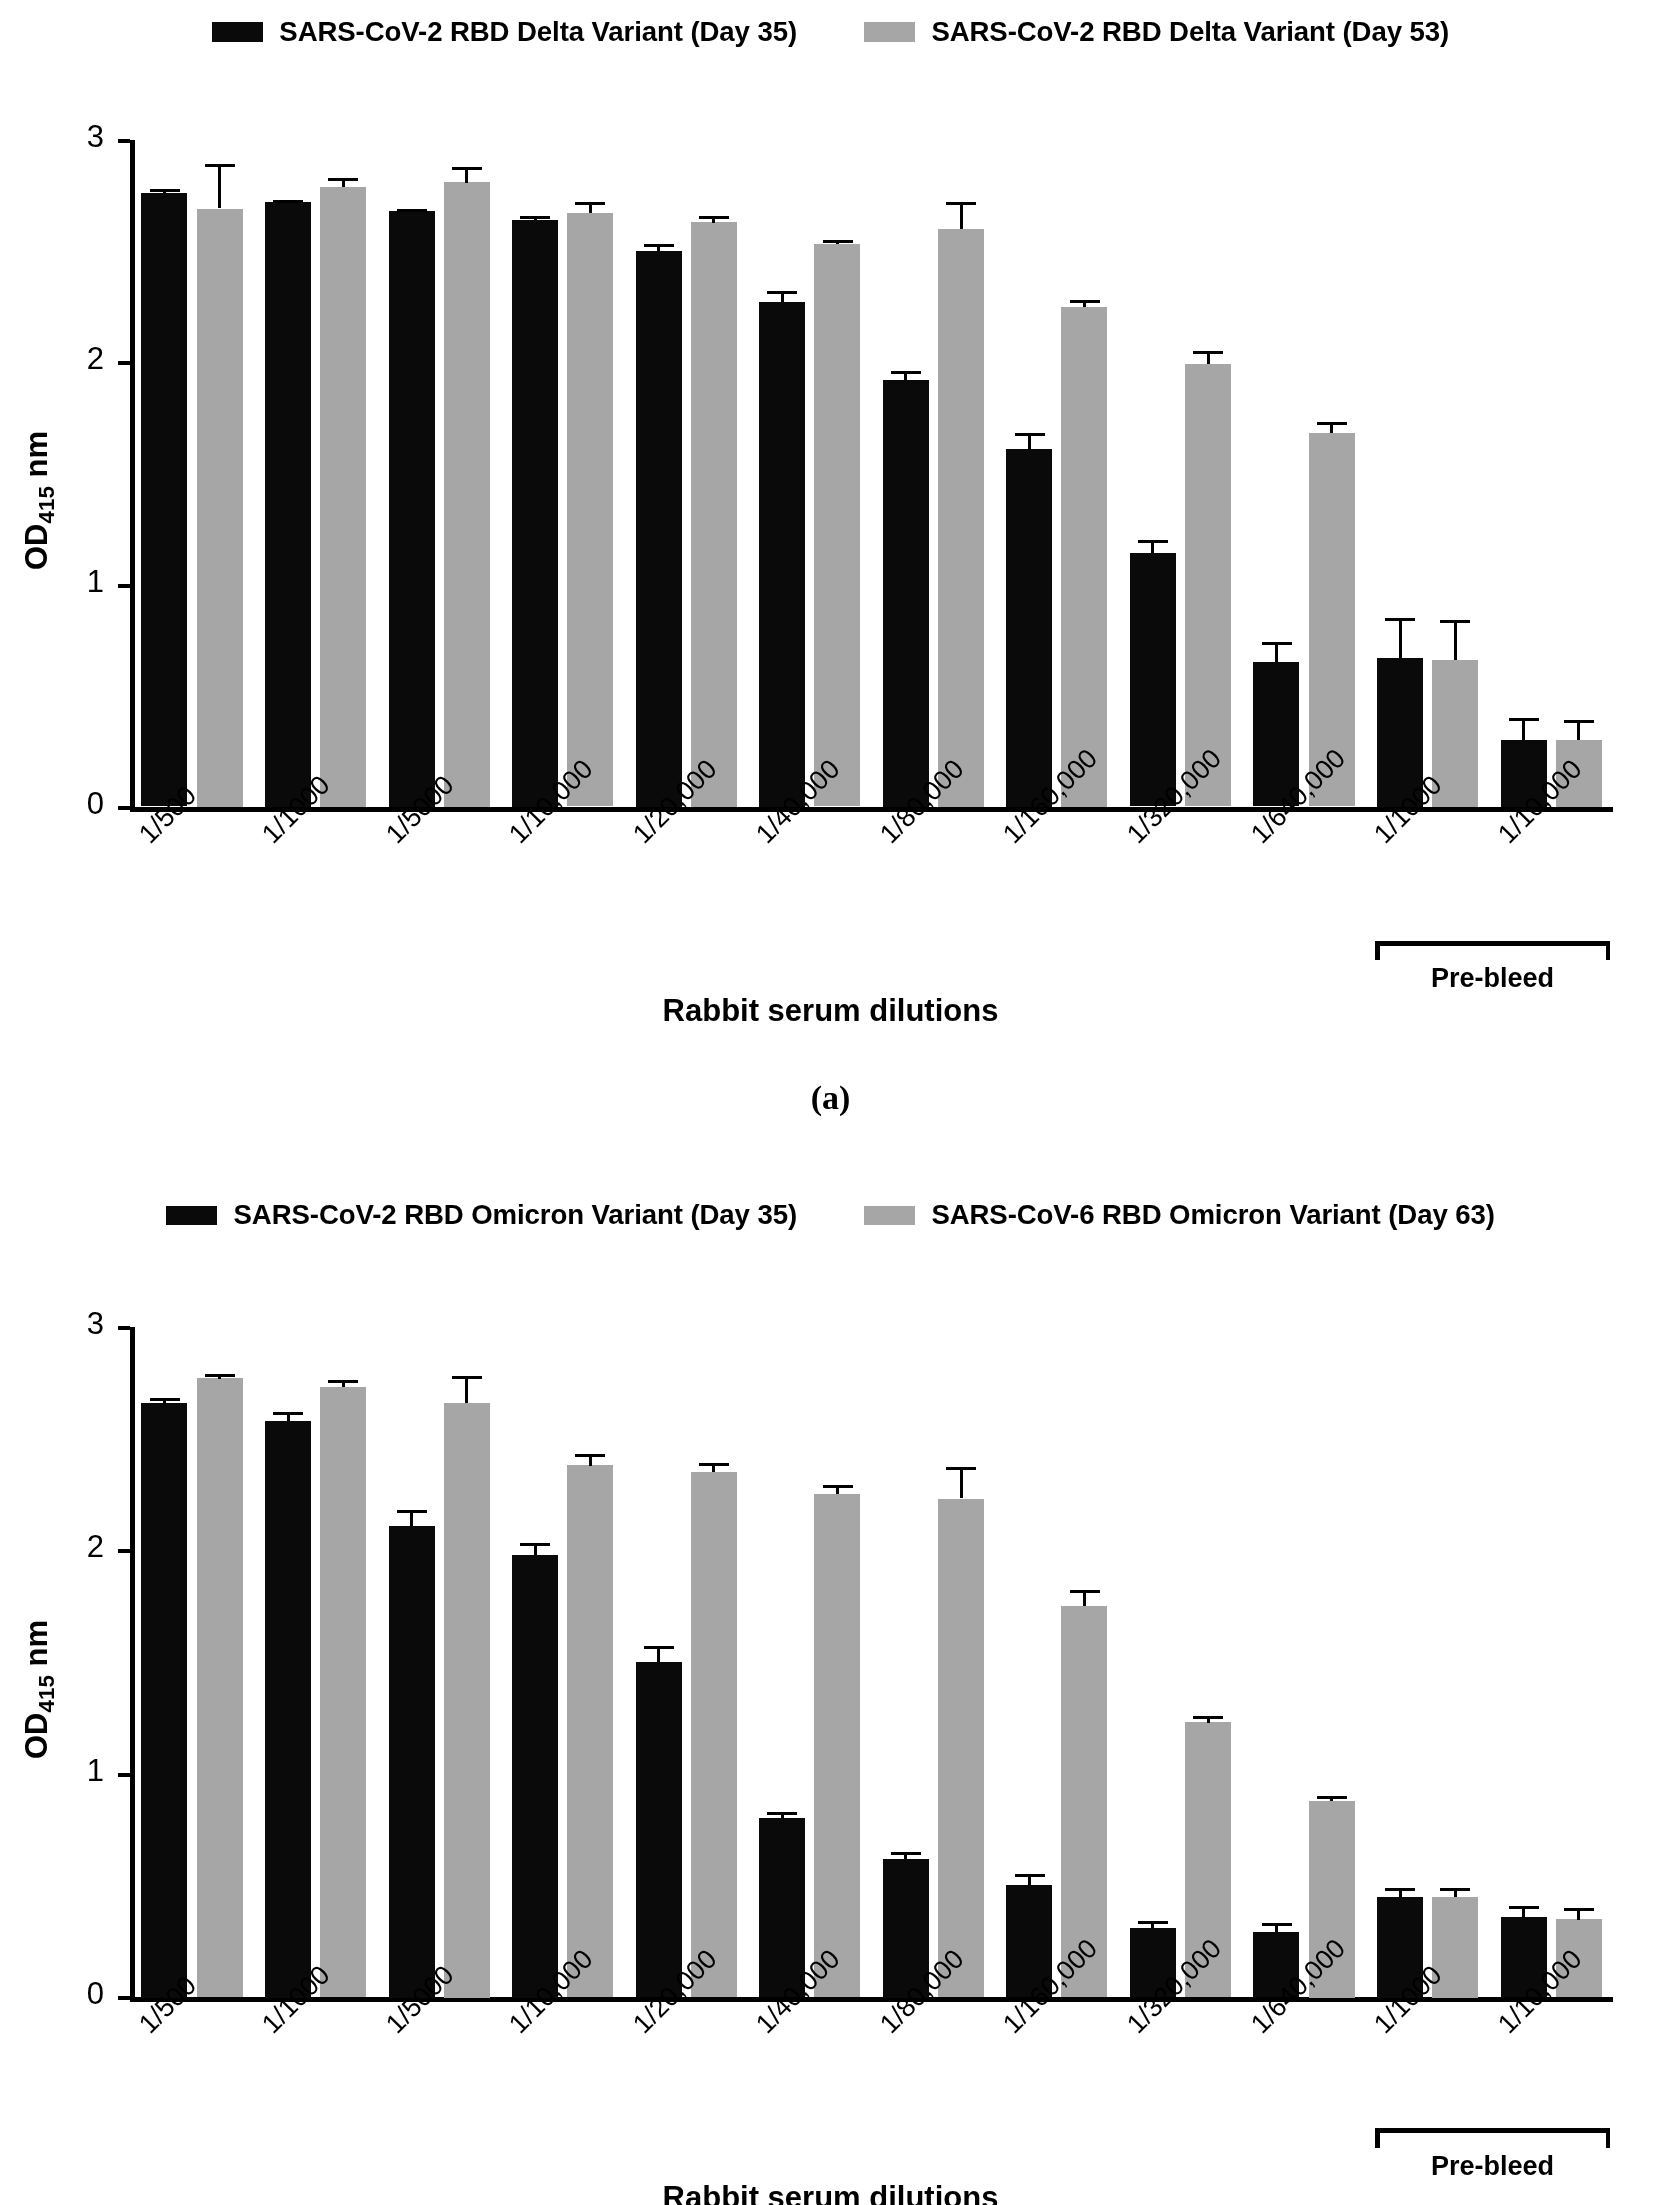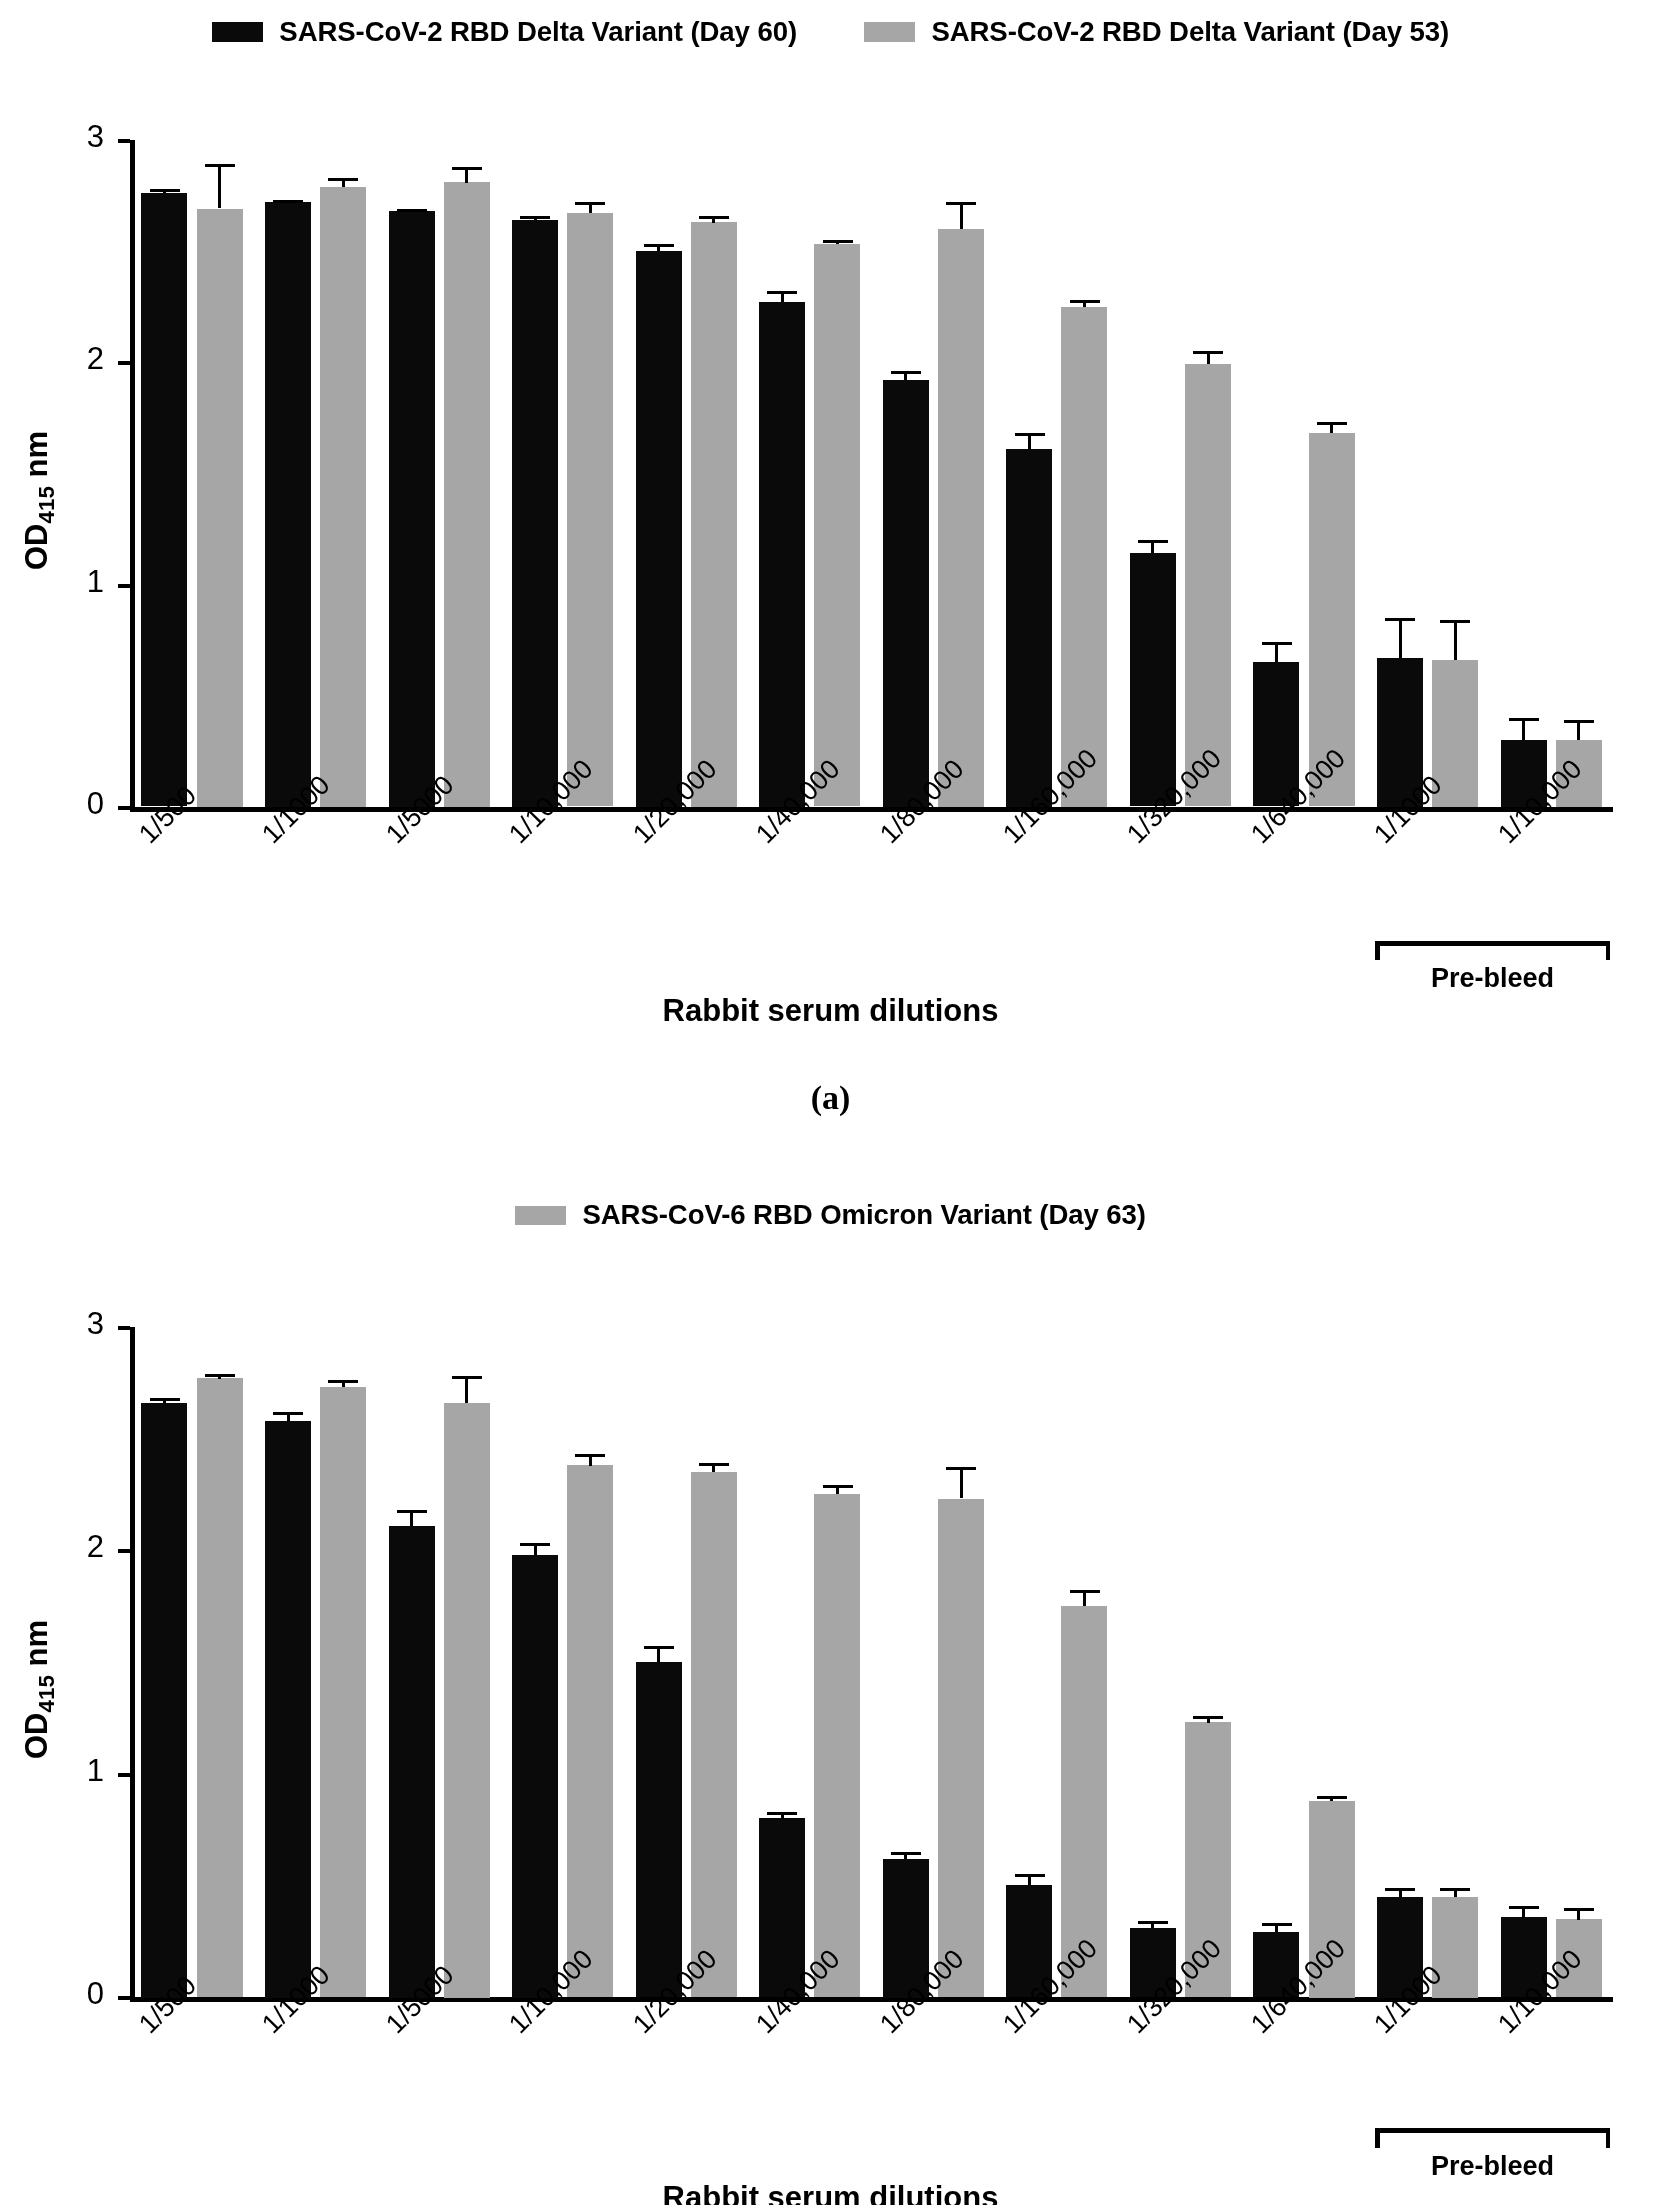--- a/index.html
+++ b/index.html
@@ -142,21 +142,21 @@
   }
 </style>
 </head>
 <body>
 
 <div class="page">
   <div class="panel" id="panel-a">
       <div class="legend" style="margin-top: 6px;">
         <div class="legend-entry">
           <span class="legend-swatch" style="background: rgb(10, 10, 10);"></span>
-          <span class="legend-label">SARS-CoV-2 RBD Delta Variant (Day 60)</span>
+          <span class="legend-label">SARS-CoV-2 RBD Delta Variant (Day 35)</span>
         </div>
         <div class="legend-entry">
           <span class="legend-swatch" style="background: rgb(166, 166, 166);"></span>
           <span class="legend-label">SARS-CoV-2 RBD Delta Variant (Day 53)</span>
         </div>
       </div>
       <div class="plot-wrap" style="height: 1118px;">
         <div class="ylabel" style="left: 18.6px; top: 512px;">OD<sub>415</sub> nm</div>
         <div class="axis-line" style="left: 130px; top: 82px; width: 4.5px; height: 669px;"></div>
         <div class="axis-line" style="left: 130px; top: 749px; width: 1483px; height: 4.5px;"></div>
@@ -258,20 +258,24 @@
           <div class="vline" style="right: 0px;"></div>
           <div class="prebleed-label">Pre-bleed</div>
         </div>
         <div class="xaxis-title" style="top: 935px; left: 0px;">Rabbit serum dilutions</div>
         <div class="panel-caption" style="top: 1021px;">(a)</div>
       </div>
     </div>
   <div class="panel" id="panel-b">
       <div class="legend" style="margin-top: 13.4px;">
         <div class="legend-entry">
+          <span class="legend-swatch" style="background: rgb(10, 10, 10);"></span>
+          <span class="legend-label">SARS-CoV-2 RBD Omicron Variant (Day 35)</span>
+        </div>
+        <div class="legend-entry">
           <span class="legend-swatch" style="background: rgb(166, 166, 166);"></span>
           <span class="legend-label">SARS-CoV-6 RBD Omicron Variant (Day 63)</span>
         </div>
       </div>
       <div class="plot-wrap" style="height: 1043px;">
         <div class="ylabel" style="left: 18.6px; top: 518px;">OD<sub>415</sub> nm</div>
         <div class="axis-line" style="left: 130px; top: 86px; width: 4.5px; height: 673px;"></div>
         <div class="axis-line" style="left: 130px; top: 756px; width: 1483px; height: 4.5px;"></div>
         <div class="tick" style="left: 118px; top: 755px;"></div>
         <div class="ytick-label" style="left: 52px; top: 735px;">0</div>

